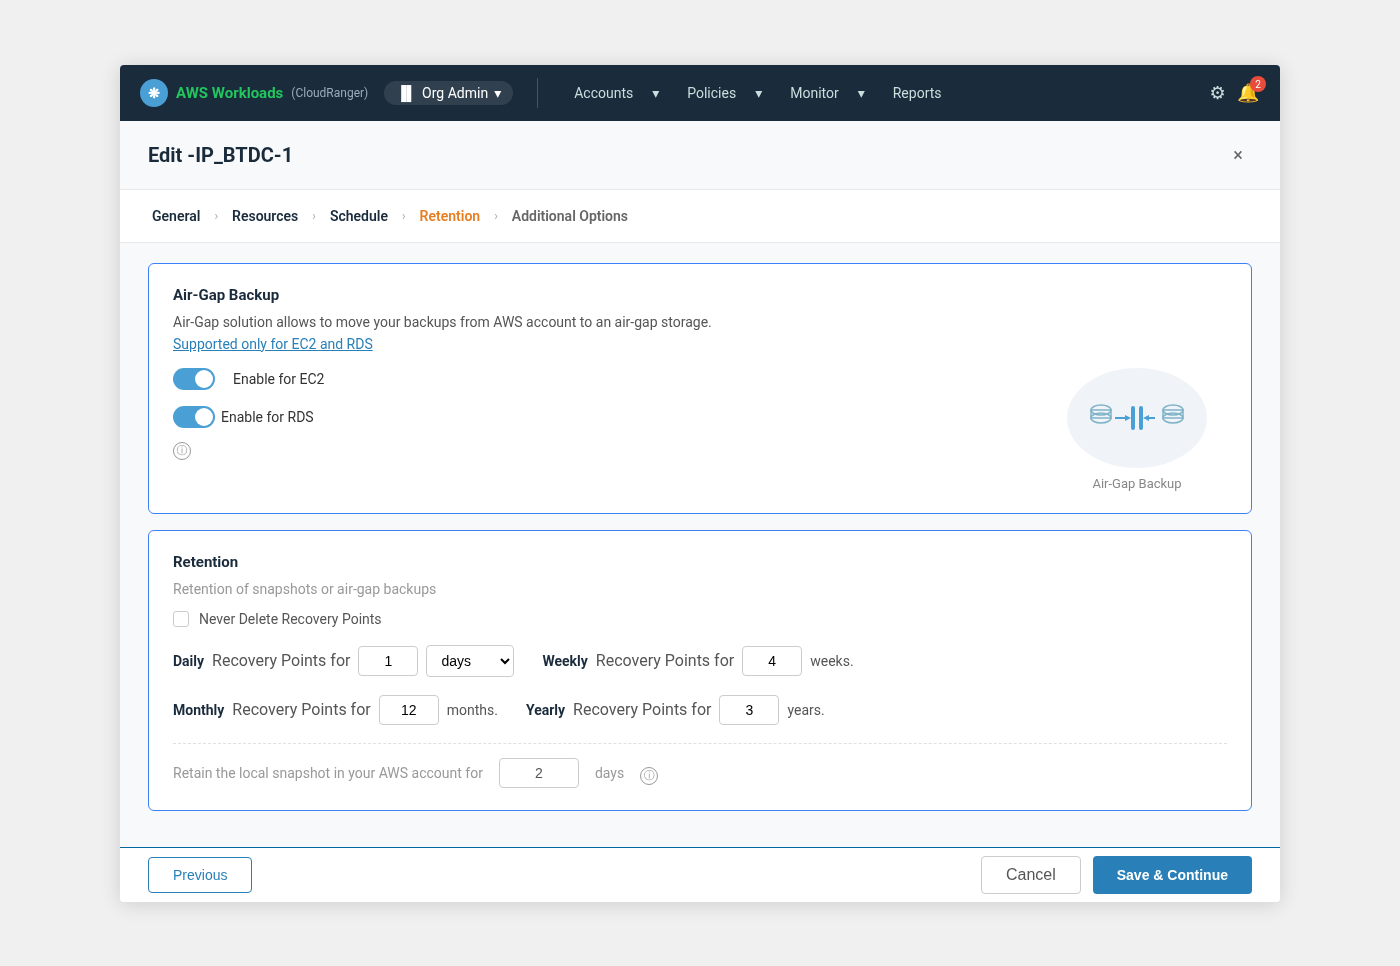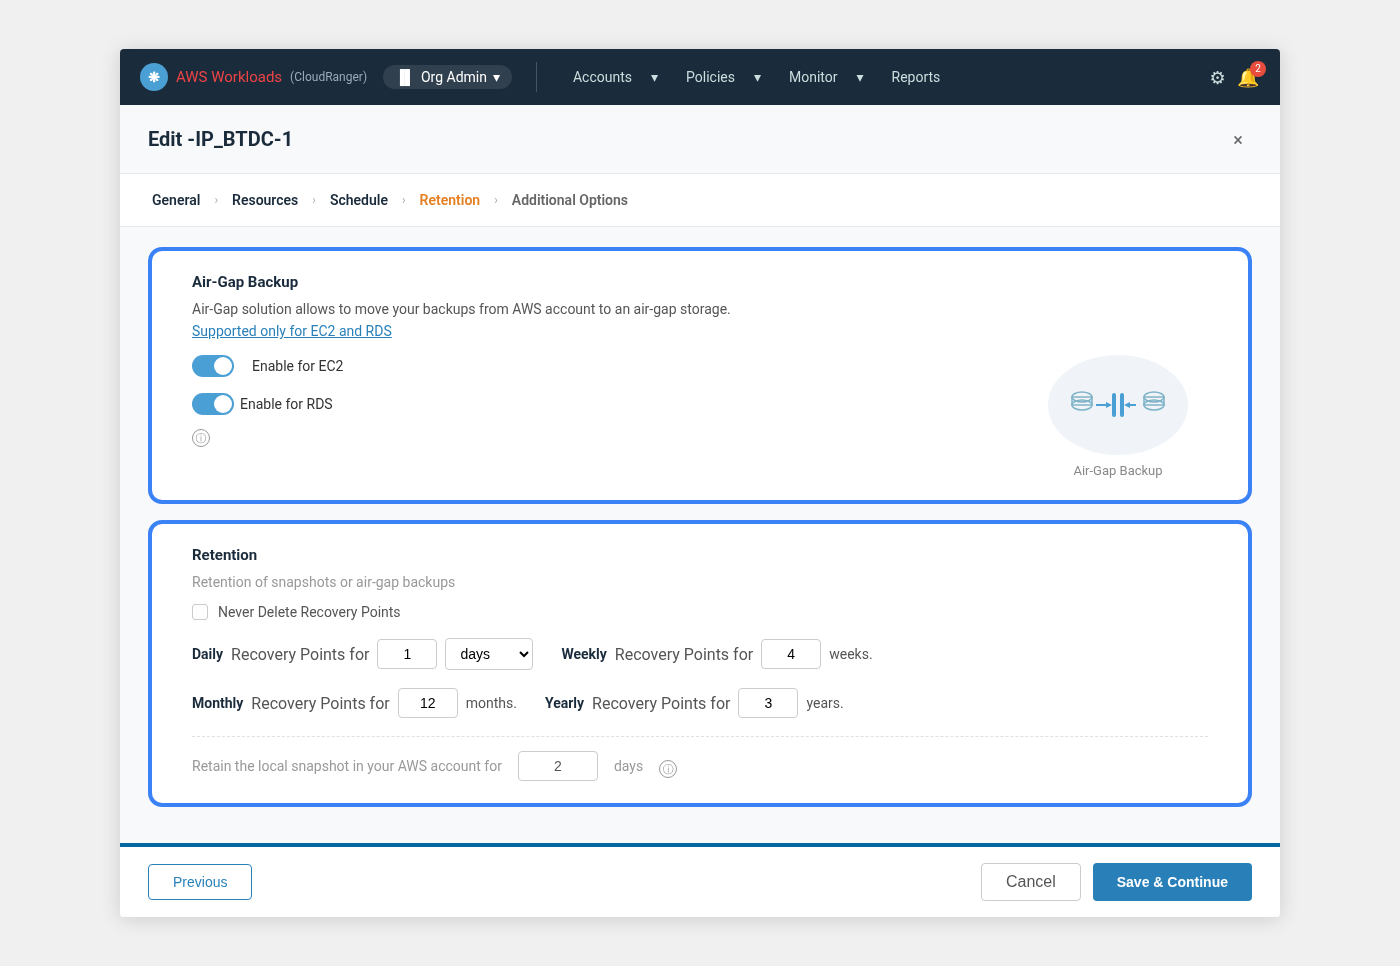--- a/index.html
+++ b/index.html
@@ -43,23 +43,23 @@
       height: 28px;
       background: #4a9fd4;
       border-radius: 50%;
       display: flex;
       align-items: center;
       justify-content: center;
       color: #fff;
       font-size: 14px;
     }
     .topnav-brand {
-      color: #ef4444;
+      color: #22c55e;
       font-size: 15px;
-      font-weight: 400;
+      font-weight: 700;
     }
     .topnav-sub {
       color: #9ab;
       font-size: 12px;
       font-weight: 400;
     }
     .topnav-org {
       display: flex;
       align-items: center;
       gap: 6px;
@@ -179,23 +179,23 @@
     
     .modal-body {
       padding: 20px 28px;
       background: #f8f9fa;
       min-height: 600px;
     }
 
     
     .section-card {
       background: #fff;
-      border: 4px solid #3b82f6;
-      border-radius: 14px;
-      padding: 22px 40px;
+      border: 1px solid #3b82f6;
+      border-radius: 6px;
+      padding: 22px 24px;
       margin-bottom: 16px;
     }
     .section-title {
       font-size: 15px;
       font-weight: 700;
       color: #1a2b3c;
       margin-bottom: 10px;
     }
     .section-desc {
       font-size: 14px;
@@ -391,22 +391,22 @@
       text-align: center;
       outline: none;
       color: #555;
     }
 
     
     .modal-footer {
       display: flex;
       justify-content: space-between;
       align-items: center;
-      padding: 16px 28px;
-      border-top: 4px solid #0369a1;
+      padding: 8px 28px;
+      border-top: 1px solid #0369a1;
       background: #fff;
     }
     .btn-previous {
       border: 1.5px solid #2980b9;
       color: #2980b9;
       background: #fff;
       border-radius: 4px;
       padding: 9px 24px;
       font-size: 14px;
       font-weight: 500;

